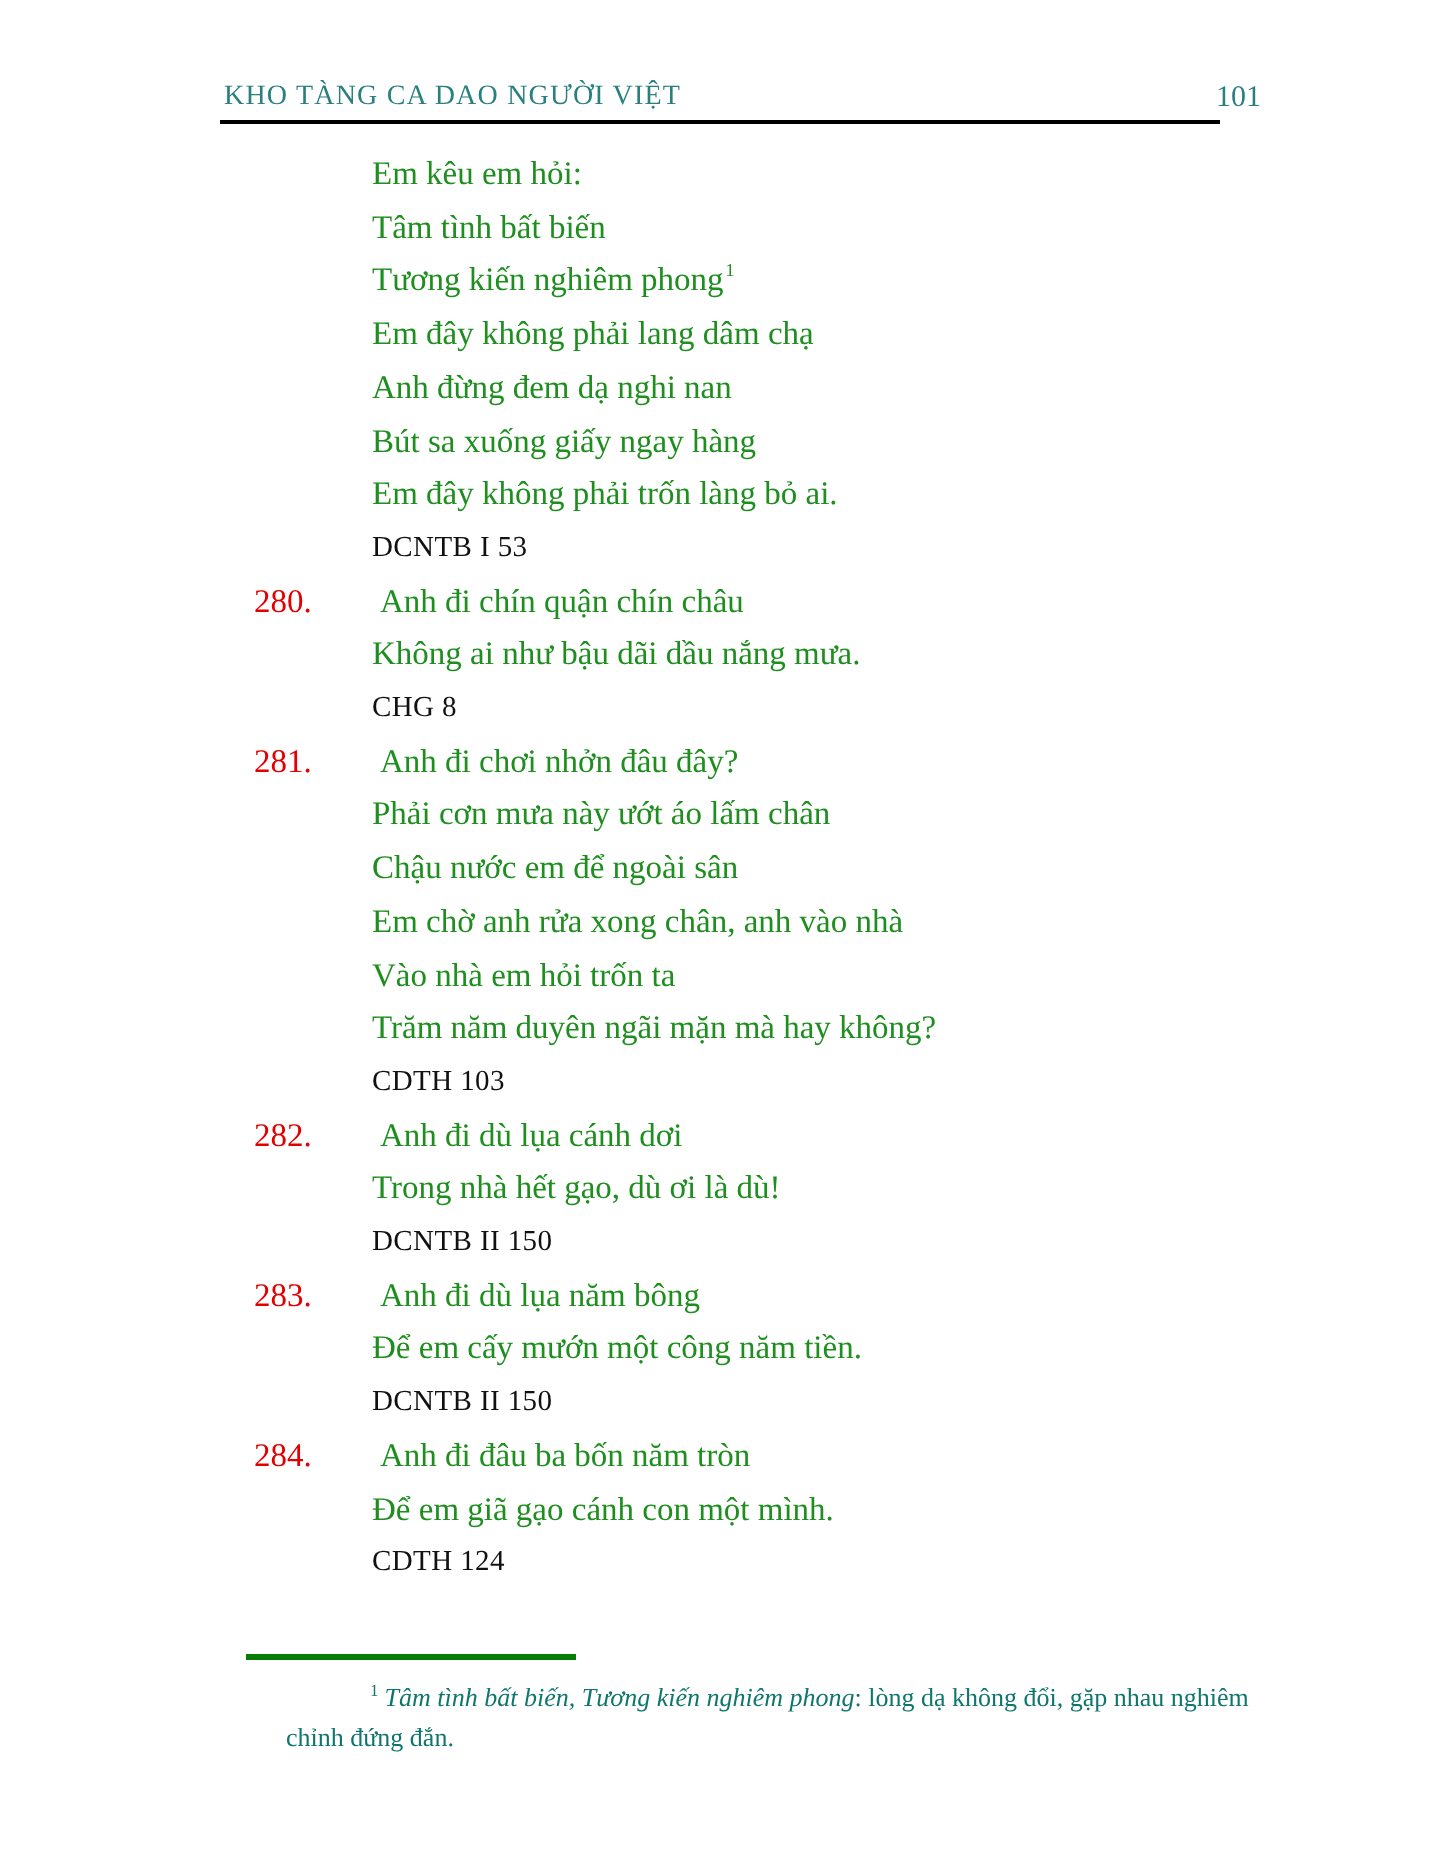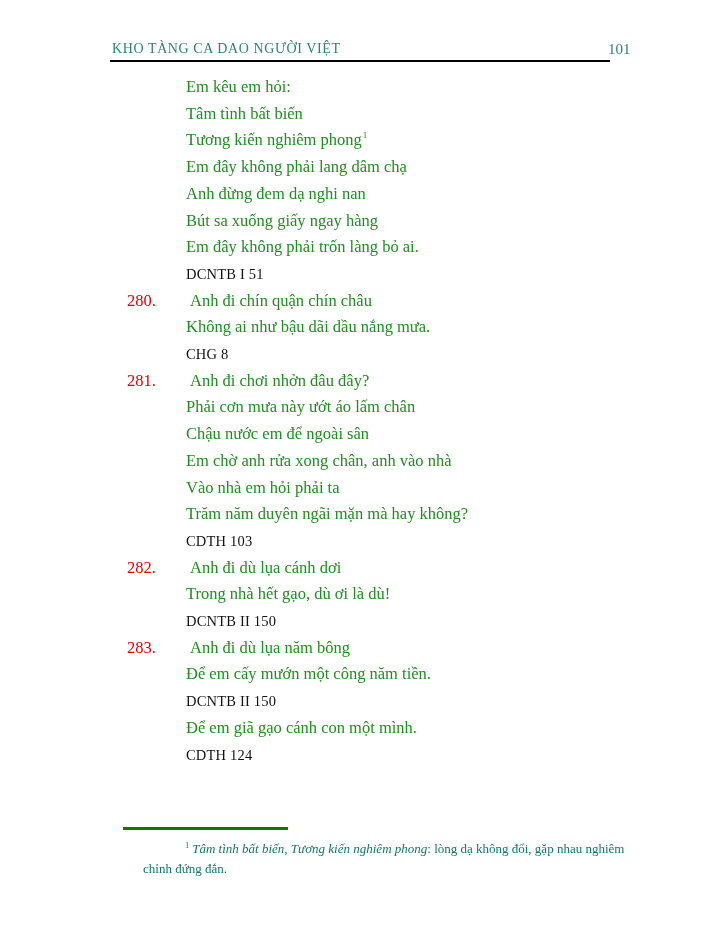--- a/index.html
+++ b/index.html
@@ -121,37 +121,38 @@
   <div class="header-rule"></div>
 
   <div class="content" id="entries">
       <div class="vline"><span class="vtext">Em kêu em hỏi:</span></div>
       <div class="vline"><span class="vtext">Tâm tình bất biến</span></div>
       <div class="vline"><span class="vtext">Tương kiến nghiêm phong<sup>1</sup></span></div>
       <div class="vline"><span class="vtext">Em đây không phải lang dâm chạ</span></div>
       <div class="vline"><span class="vtext">Anh đừng đem dạ nghi nan</span></div>
       <div class="vline"><span class="vtext">Bút sa xuống giấy ngay hàng</span></div>
       <div class="vline"><span class="vtext">Em đây không phải trốn làng bỏ ai.</span></div>
-      <div class="vline source">DCNTB I 51</div>
+      <div class="vline source">DCNTB I 53</div>
       <div class="vline first"><span class="vnum">280.</span><span class="vtext">Anh đi chín quận chín châu</span></div>
       <div class="vline"><span class="vtext">Không ai như bậu dãi dầu nắng mưa.</span></div>
       <div class="vline source">CHG 8</div>
       <div class="vline first"><span class="vnum">281.</span><span class="vtext">Anh đi chơi nhởn đâu đây?</span></div>
       <div class="vline"><span class="vtext">Phải cơn mưa này ướt áo lấm chân</span></div>
       <div class="vline"><span class="vtext">Chậu nước em để ngoài sân</span></div>
       <div class="vline"><span class="vtext">Em chờ anh rửa xong chân, anh vào nhà</span></div>
-      <div class="vline"><span class="vtext">Vào nhà em hỏi phải ta</span></div>
+      <div class="vline"><span class="vtext">Vào nhà em hỏi trốn ta</span></div>
       <div class="vline"><span class="vtext">Trăm năm duyên ngãi mặn mà hay không?</span></div>
       <div class="vline source">CDTH 103</div>
       <div class="vline first"><span class="vnum">282.</span><span class="vtext">Anh đi dù lụa cánh dơi</span></div>
       <div class="vline"><span class="vtext">Trong nhà hết gạo, dù ơi là dù!</span></div>
       <div class="vline source">DCNTB II 150</div>
       <div class="vline first"><span class="vnum">283.</span><span class="vtext">Anh đi dù lụa năm bông</span></div>
       <div class="vline"><span class="vtext">Để em cấy mướn một công năm tiền.</span></div>
       <div class="vline source">DCNTB II 150</div>
+      <div class="vline first"><span class="vnum">284.</span><span class="vtext">Anh đi đâu ba bốn năm tròn</span></div>
       <div class="vline"><span class="vtext">Để em giã gạo cánh con một mình.</span></div>
       <div class="vline source">CDTH 124</div>
     </div>
 
   <div class="footnote-rule"></div>
 
   <div class="footnote"><sup>1</sup><span class="fn-term">Tâm tình bất biến, Tương kiến nghiêm phong</span><span class="fn-def">: lòng dạ không đổi, gặp nhau nghiêm chỉnh đứng đắn.</span></div>
 
 </div>
 

